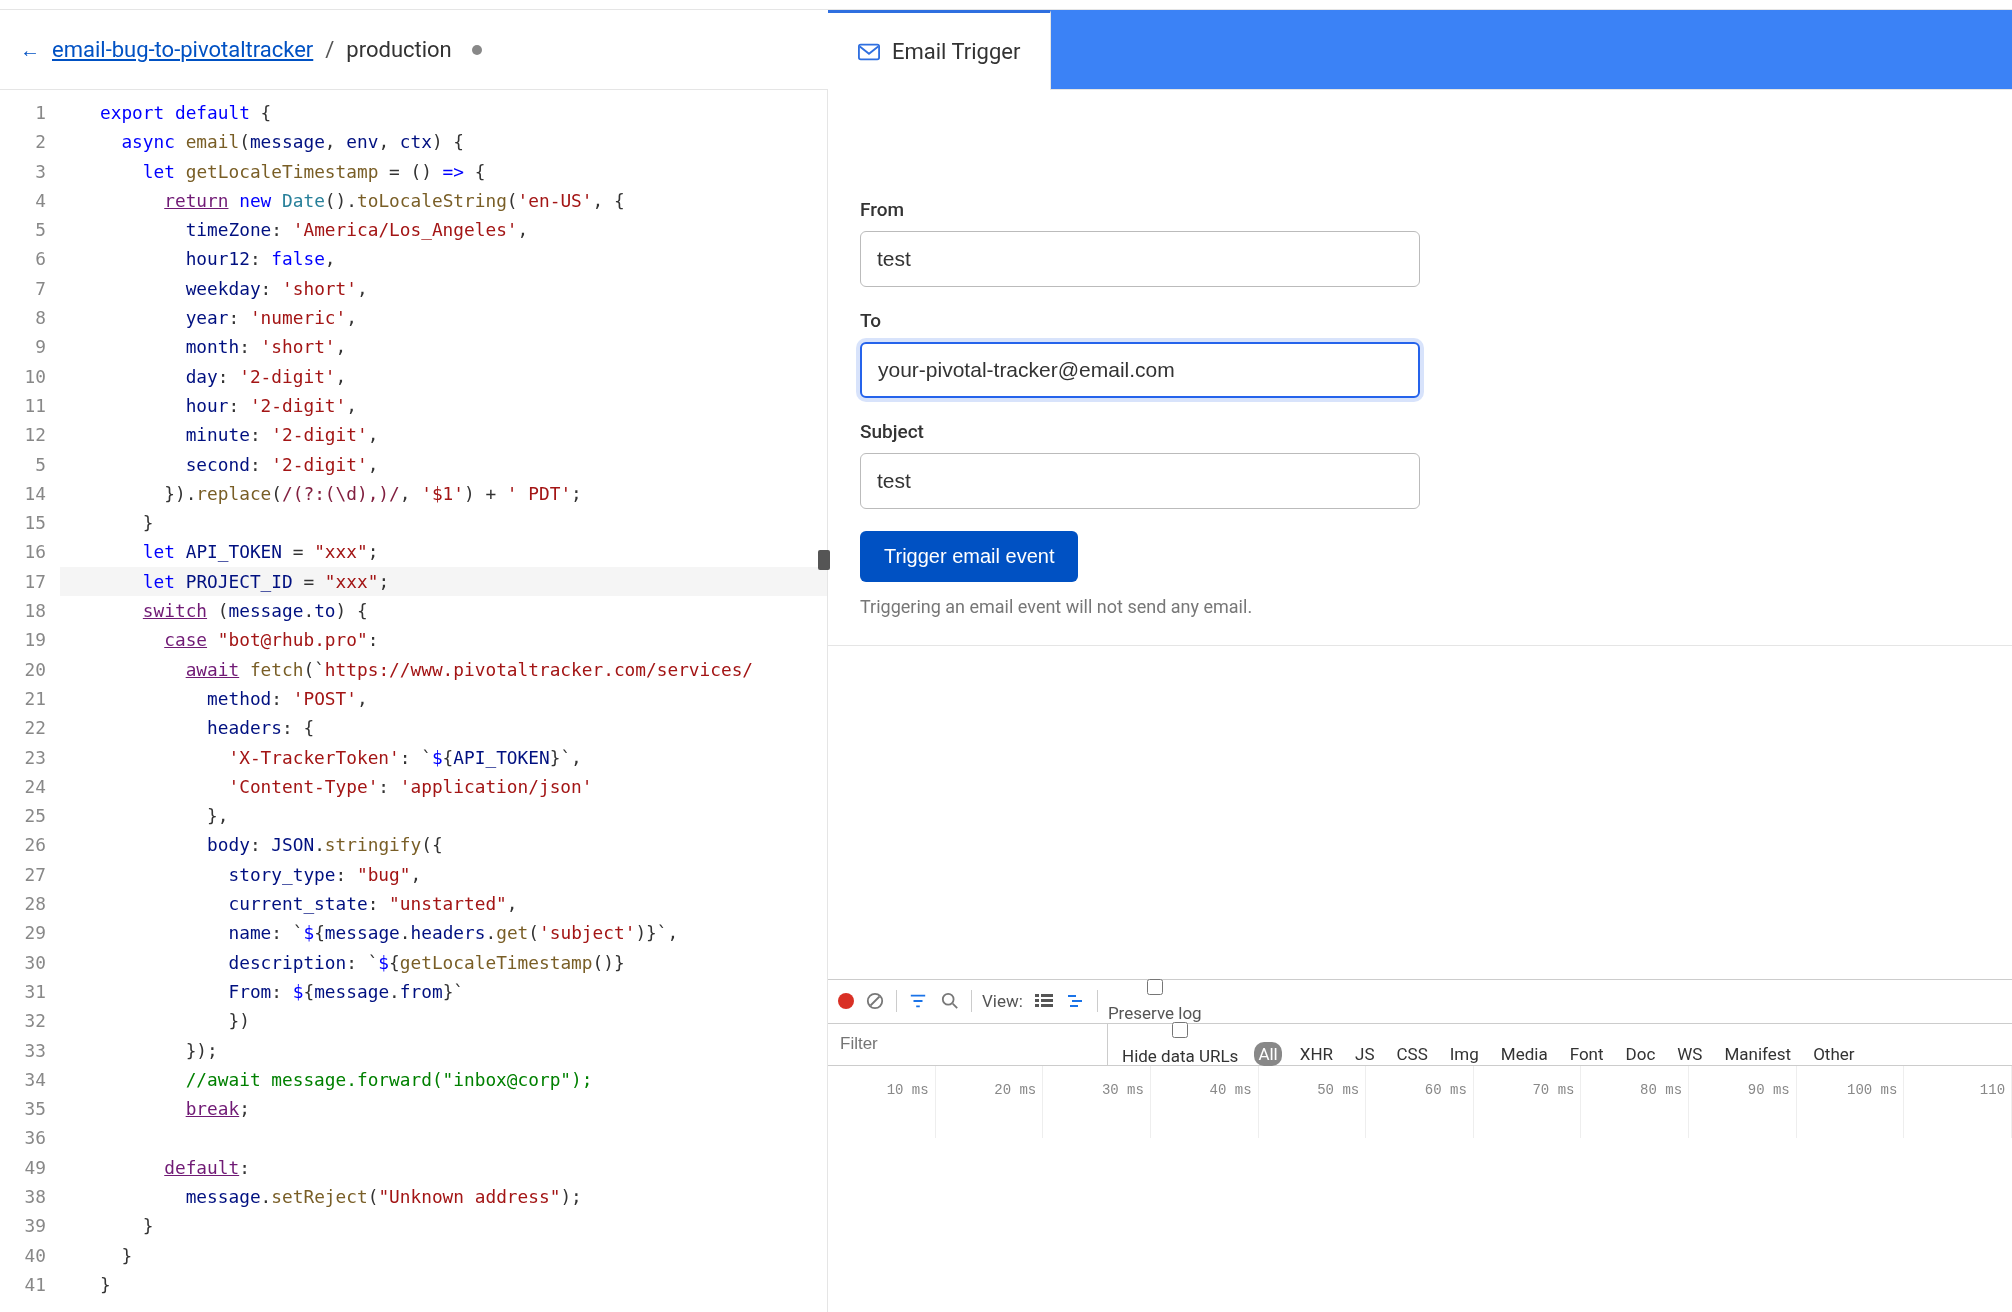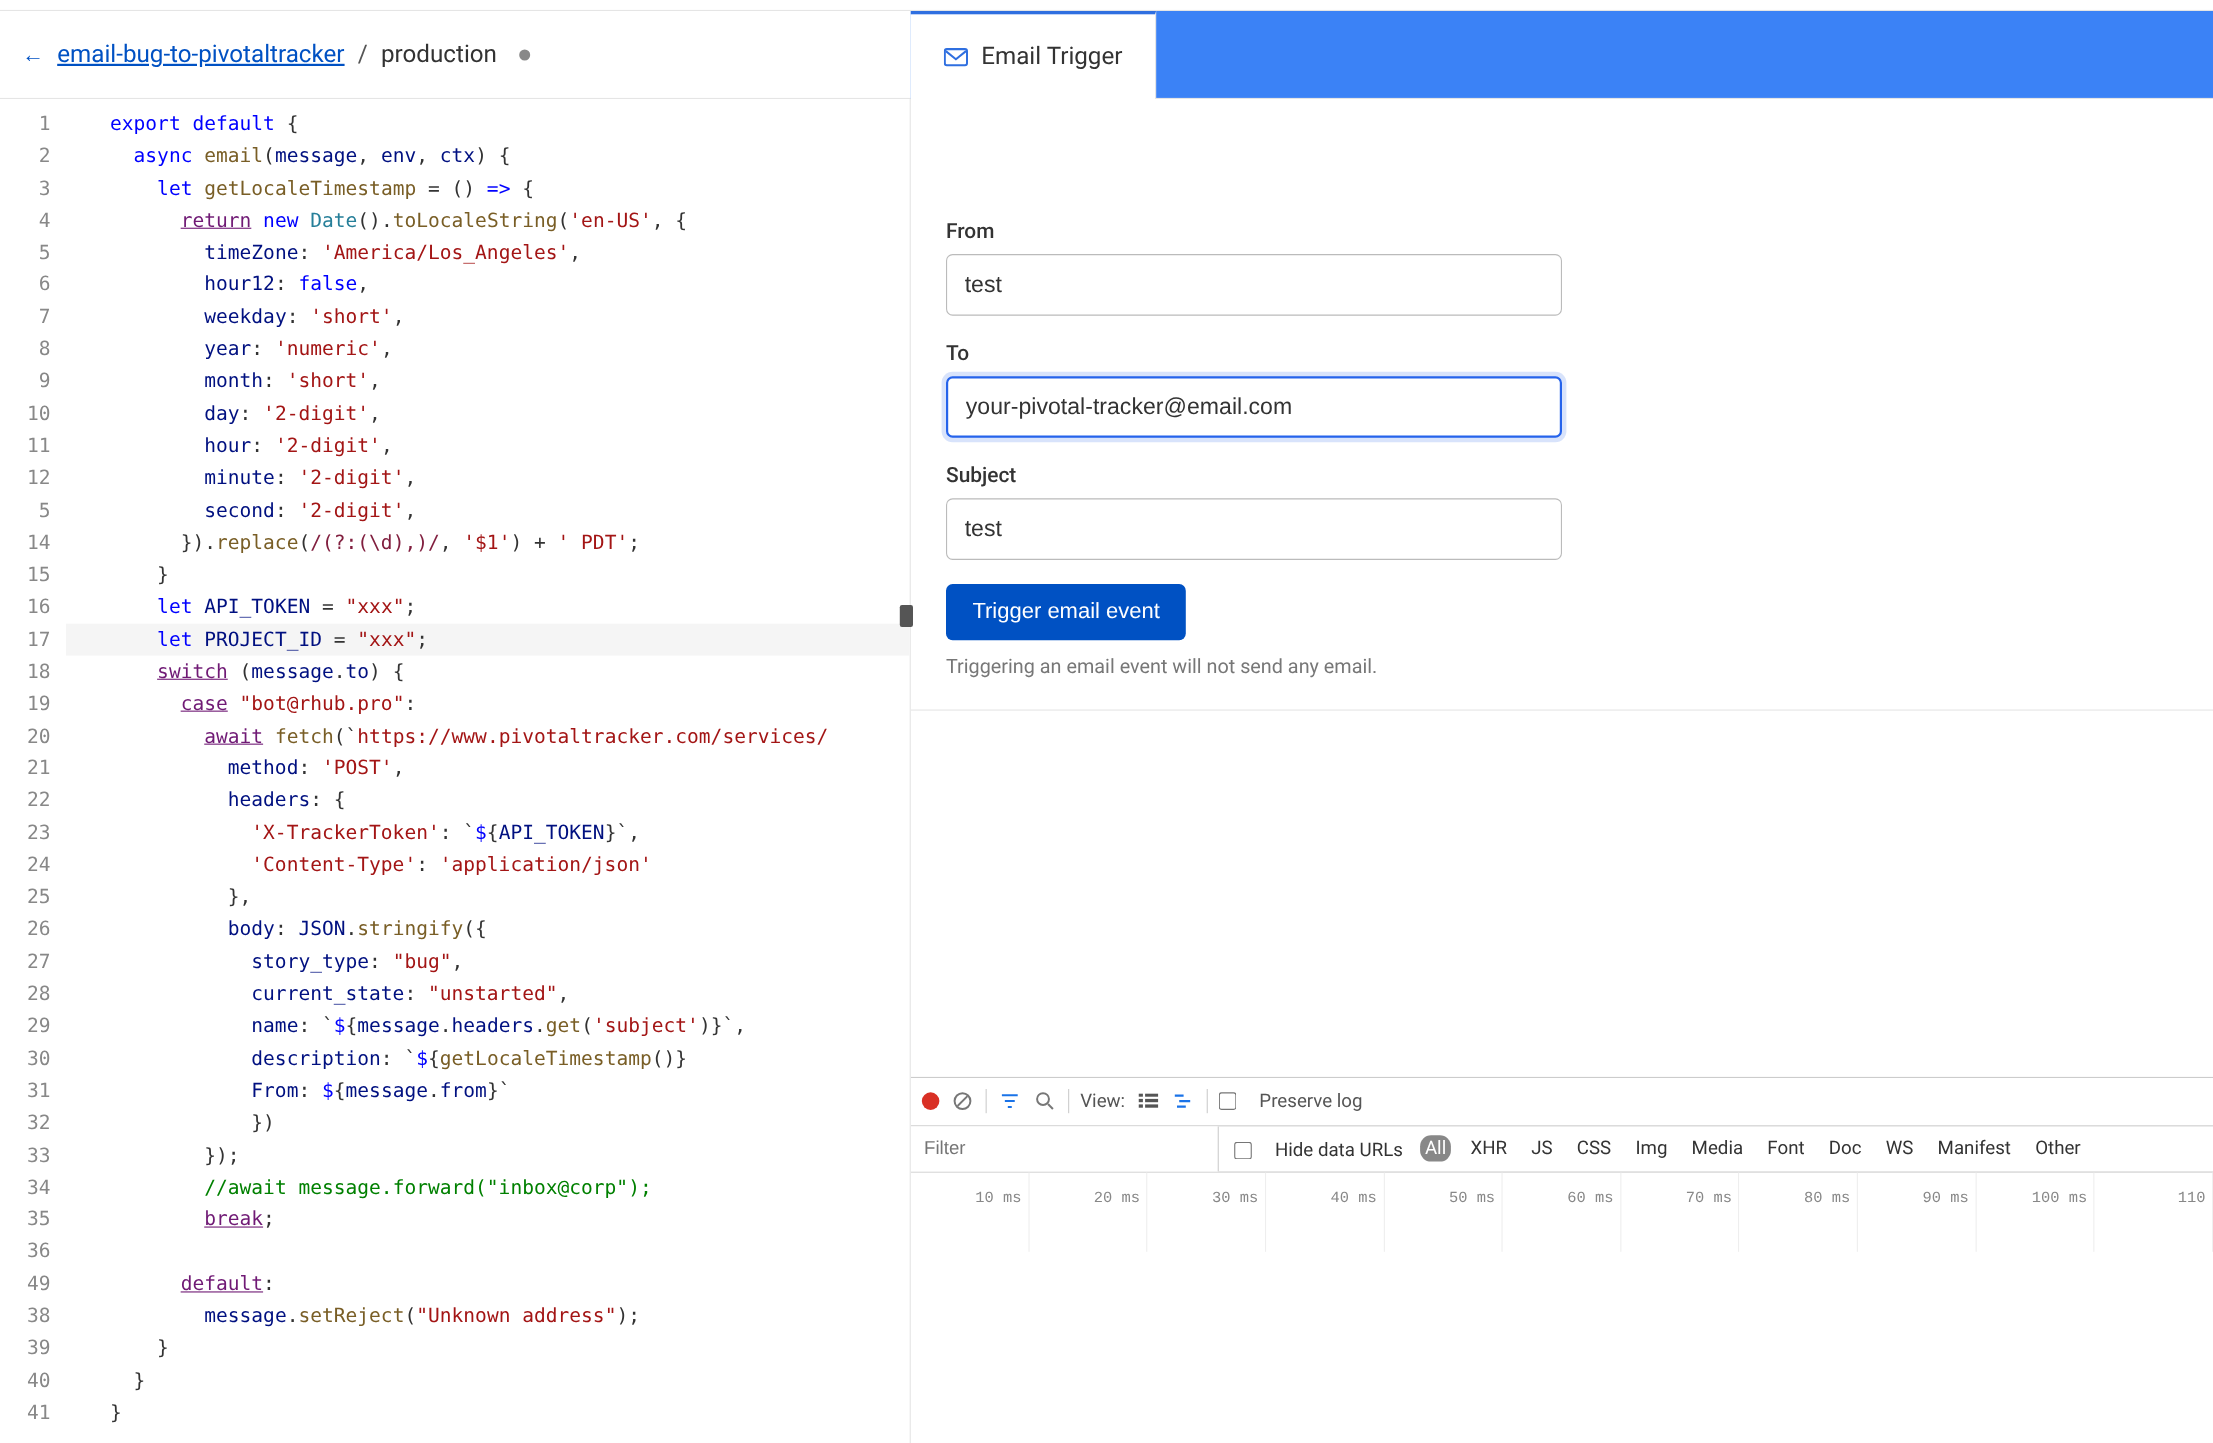--- a/index.html
+++ b/index.html
@@ -69,21 +69,21 @@
 
   .devtools { flex: 1; border-top: 1px solid #ccc; display: flex; flex-direction: column; }
   .dt-tabs { display: flex; align-items: center; height: 44px; border-bottom: 1px solid #ccc; padding: 0 10px; gap: 24px; font-size: 18px; color: #555; position: relative;}
   .dt-tab { cursor: pointer; padding: 10px 6px; }
   .dt-tab.active { color: #000; border-bottom: 2px solid #1a73e8; }
   .dt-menu { margin-left: auto; color: #555; cursor: pointer; padding: 4px 8px; font-size: 20px; border-left: 1px solid #ccc; padding-left: 16px;}
   .dt-toolbar { display: flex; align-items: center; height: 44px; border-bottom: 1px solid #ccc; padding: 0 10px; gap: 10px; font-size: 17px; color: #555;}
   .rec-dot { width: 16px; height: 16px; background: #d93025; border-radius: 50%; cursor: pointer; }
   .dt-ico { width: 22px; height: 22px; display: flex; align-items: center; justify-content: center; cursor: pointer; color: #555;}
   .dt-sep { width: 1px; height: 22px; background: #ccc; }
-  .dt-check { display: flex; align-items: center; gap: 21px; cursor: pointer; }
+  .dt-check { display: flex; align-items: center; gap: 8px; cursor: pointer; flex-direction: column; }
   .dt-check input { width: 16px; height: 16px; }
   .dt-filter-row { display: flex; align-items: center; height: 42px; border-bottom: 1px solid #ccc; font-size: 17px;}
   .dt-filter-input { width: 280px; height: 100%; border: none; border-right: 1px solid #ccc; padding: 0 12px; font-size: 17px; outline: none; color: #888;}
   .dt-pills { display: flex; align-items: flex-end; gap: 16px; padding: 0 14px; }
   .pill { cursor: pointer; padding: 2px 4px; border-radius: 10px; }
   .pill.active { background: #888; color: #fff; }
   .dt-timeline { display: flex; height: 72px; position: relative; }
   .tl-col { flex: 1; border-right: 1px solid #eee; position: relative; font-size: 14px; color: #888;}
   .tl-col span { position: absolute; top: 16px; right: 6px; font-family: Liberation Mono, monospace; }
 

